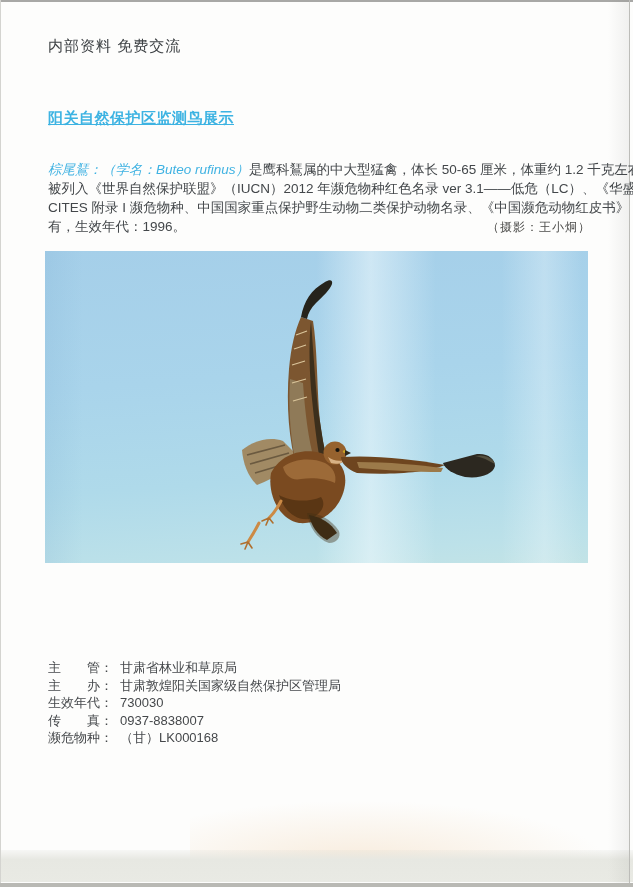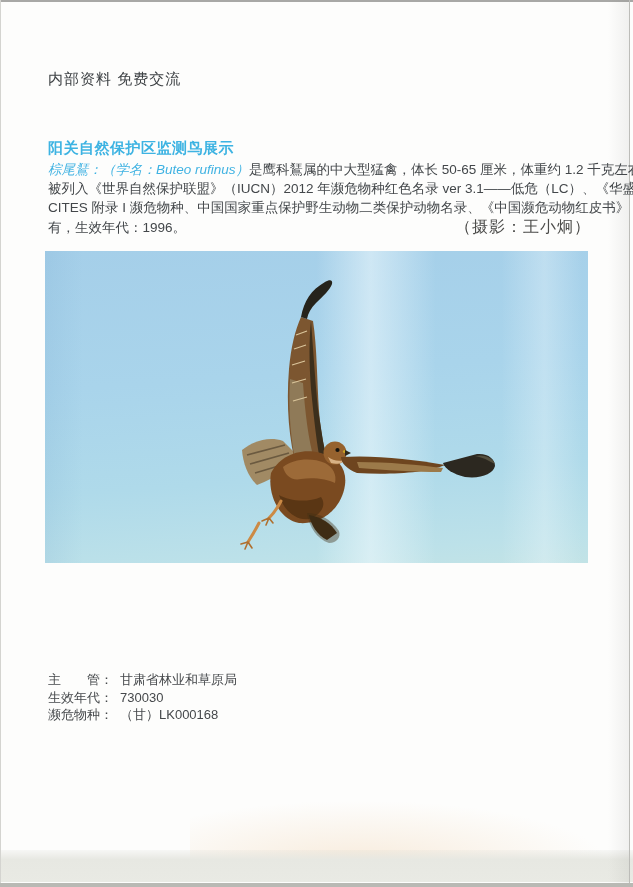--- a/index.html
+++ b/index.html
@@ -14,45 +14,45 @@
   .scan-right-line{position:absolute;left:629px;top:0;width:1px;height:887px;background:#c4c4c0;}
   .scan-right-glow{position:absolute;right:3px;top:0;width:22px;height:887px;
     background:linear-gradient(90deg,rgba(0,0,0,0) 0%,rgba(120,120,115,0.10) 100%);}
   .scan-bottom-band{position:absolute;left:0;top:850px;width:633px;height:32px;
     background:linear-gradient(180deg,rgba(190,192,184,0.10) 0%,#e7e8e2 30%,#e9eae4 100%);}
   .scan-bottom-warm{position:absolute;left:190px;top:800px;width:420px;height:70px;
     background:radial-gradient(ellipse at 40% 90%,rgba(246,230,210,0.75) 0%,rgba(246,230,210,0) 70%);}
   .scan-bottom-edge{position:absolute;left:0;top:883px;width:633px;height:4px;background:#b9b9b4;}
 
   
-  .top-note{position:absolute;left:48px;top:37px;font-size:15px;color:#3d4144;letter-spacing:1px;margin-top:33px;}
+  .top-note{position:absolute;left:48px;top:37px;font-size:15px;color:#3d4144;letter-spacing:1px;}
 
   
-  .section-title{position:absolute;left:48px;top:139px;font-size:15px;font-weight:bold;color:#3db3e2;letter-spacing:0.5px;}
+  .section-title{position:absolute;left:48px;top:109px;font-size:15px;font-weight:bold;color:#3db3e2;letter-spacing:0.5px;text-decoration:underline;}
 
   
   .intro{position:absolute;left:48px;top:160px;width:543px;font-size:13.5px;color:#43474a;}
   .intro .iline{height:19px;line-height:19px;white-space:nowrap;}
   .intro .cyan{color:#3fb2e2;font-style:italic;}
   .intro .iline-last{display:flex;justify-content:space-between;align-items:baseline;}
-  .photo-credit{font-family:"Liberation Serif","DejaVu Serif",serif;font-size:16px;color:#4c4c4a;letter-spacing:1px;}
+  .photo-credit{font-family:"Liberation Serif","DejaVu Serif",serif;font-size:12px;color:#4c4c4a;letter-spacing:1px;}
 
   
   .photo-plate{
     position:absolute;left:45px;top:251px;width:543px;height:312px;overflow:hidden;
     background:
       linear-gradient(90deg,rgba(110,160,200,0.14) 0%,rgba(110,160,200,0) 7%),
       linear-gradient(90deg,rgba(255,255,255,0) 50%,rgba(240,250,253,0.55) 60%,rgba(255,255,255,0) 72%),
       linear-gradient(90deg,rgba(255,255,255,0) 84%,rgba(238,248,252,0.35) 92%,rgba(255,255,255,0) 99%),
       linear-gradient(176deg,#a5cfe9 0%,#a9d4eb 40%,#afdaea 70%,#bce1e9 92%,#c2e3e6 100%);
   }
   .photo-plate svg{position:absolute;left:0;top:0;}
 
   
-  .footer{position:absolute;left:48px;top:659px;font-size:13px;color:#45484b;margin-top:12px;}
+  .footer{position:absolute;left:48px;top:659px;font-size:13px;color:#45484b;}
   .frow{height:17.5px;line-height:17.5px;white-space:nowrap;}
   .flabel{display:inline-block;width:52px;text-align:justify;text-align-last:justify;vertical-align:top;}
   .fcolon{display:inline-block;margin-right:7px;}
 </style>
 </head>
 <body>
 
 <div class="scan-bottom-warm"></div>
 <div class="scan-bottom-band"></div>
 <div class="scan-top-edge"></div>
@@ -112,15 +112,17 @@
     </g>
     <g stroke="#b06f2e" stroke-width="1.6" stroke-linecap="round" fill="none">
       <path d="M224,267 L217,270 M224,267 L221,274 M224,267 L228,272"></path>
       <path d="M203,291 L196,293 M203,291 L200,298 M203,291 L207,297"></path>
     </g>
   </svg>
 </div>
 
 <div class="footer">
   <div class="frow"><span class="flabel">主管</span><span class="fcolon">：</span><span>甘肃省林业和草原局</span></div>
+  <div class="frow"><span class="flabel">主办</span><span class="fcolon">：</span><span>甘肃敦煌阳关国家级自然保护区管理局</span></div>
   <div class="frow"><span class="flabel">生效年代</span><span class="fcolon">：</span><span>730030</span></div>
+  <div class="frow"><span class="flabel">传真</span><span class="fcolon">：</span><span>0937-8838007</span></div>
   <div class="frow"><span class="flabel">濒危物种</span><span class="fcolon">：</span><span>（甘）LK000168</span></div>
 </div>
 
 </body></html>

